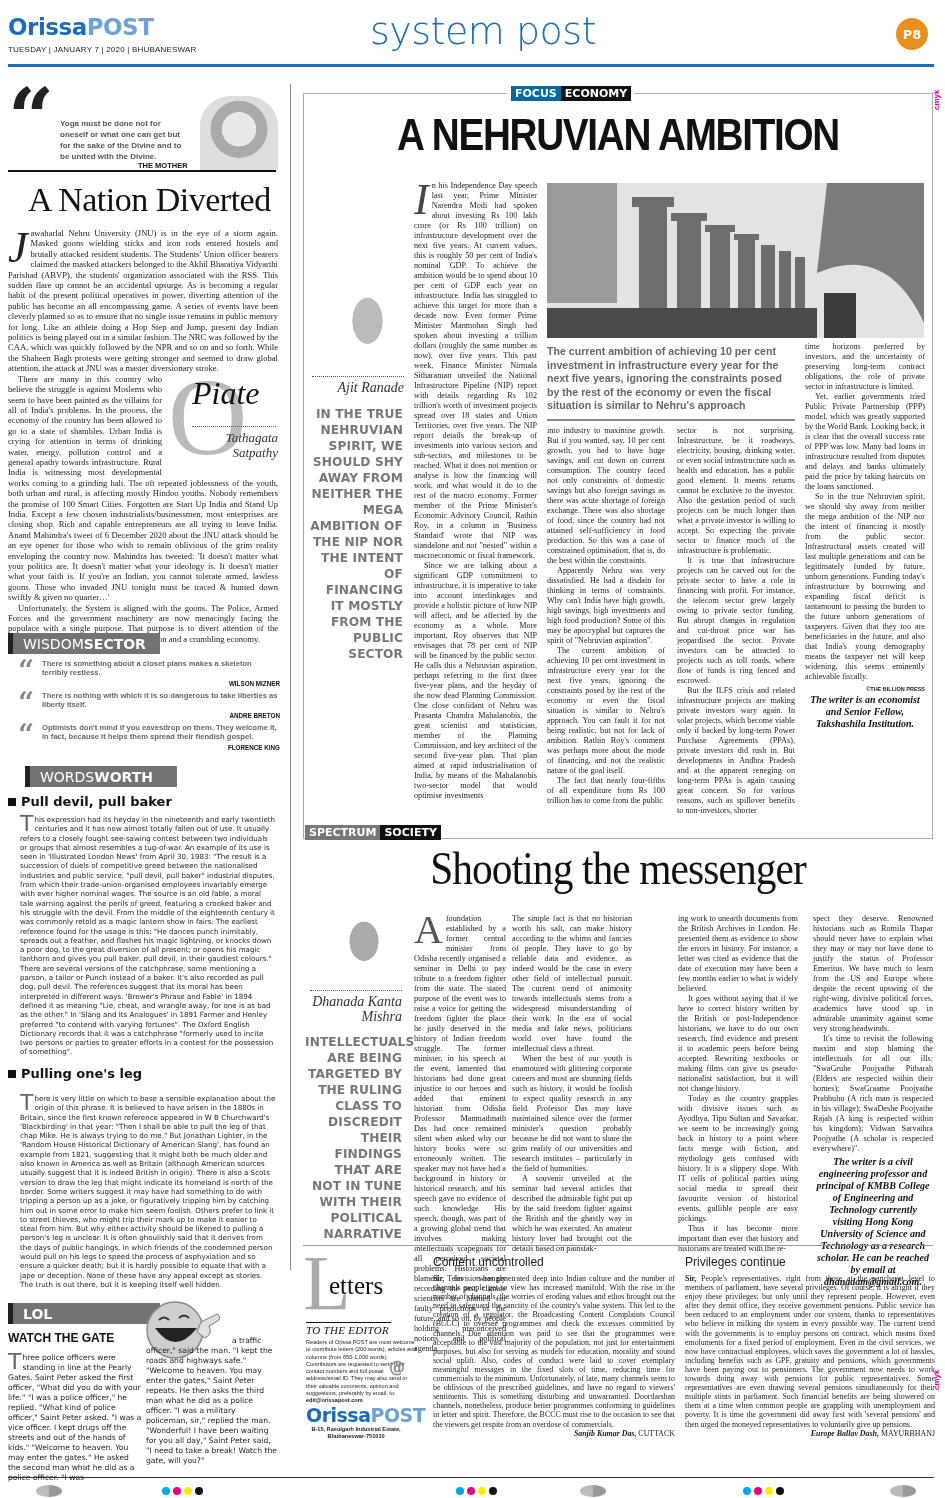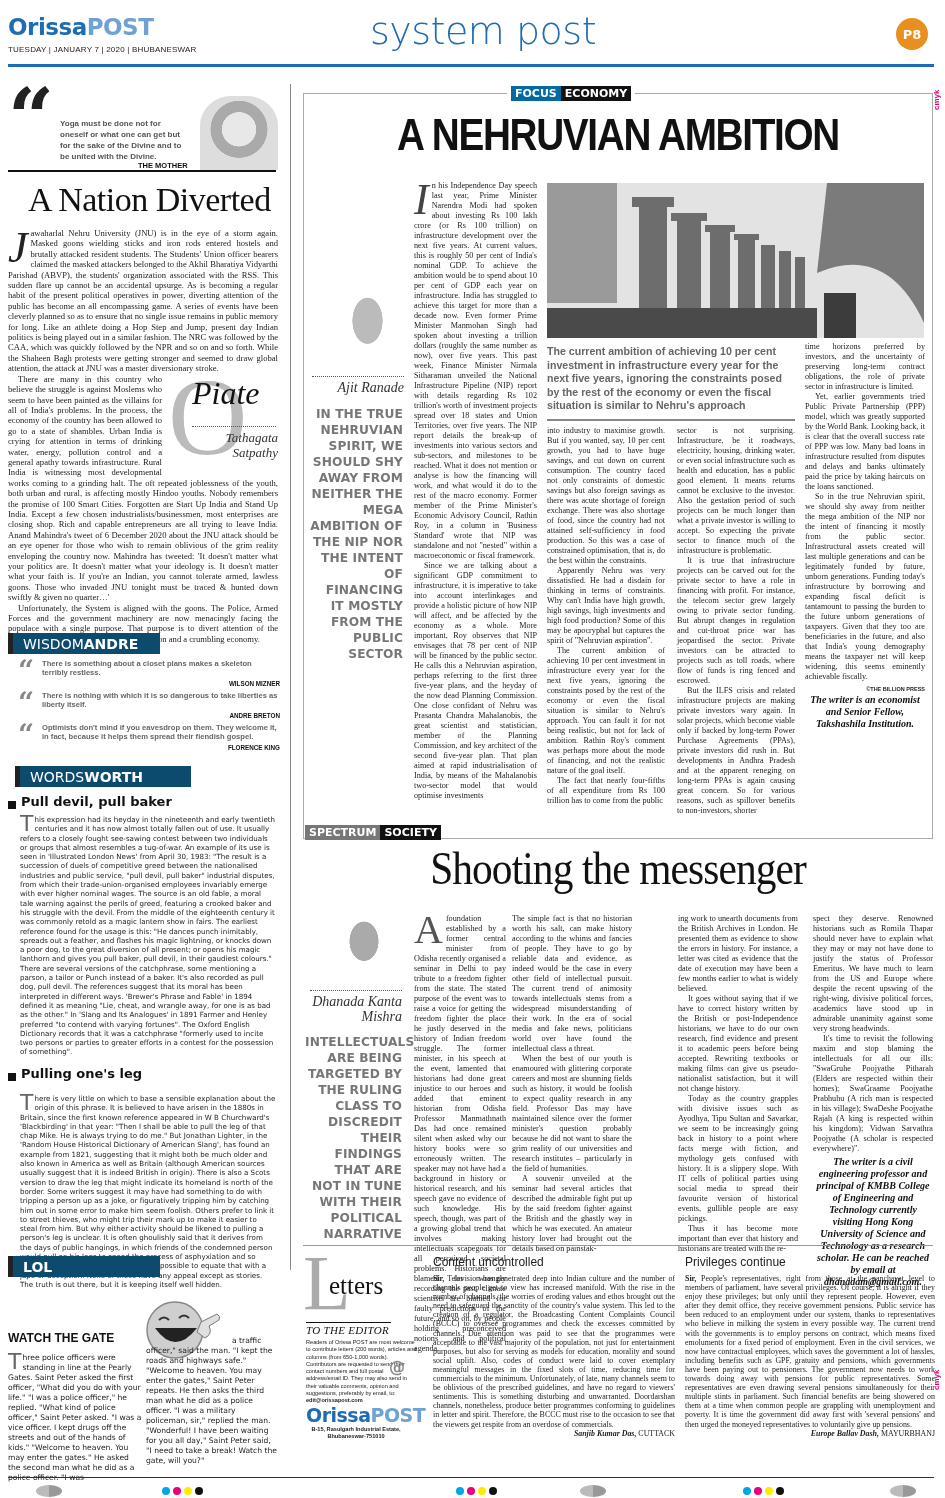--- a/index.html
+++ b/index.html
@@ -14,23 +14,23 @@
 
 #masthead{left:0;top:0;width:945px;height:70px}
 .logo{font-family:"DejaVu Sans",sans-serif;font-weight:bold;font-size:23px;letter-spacing:-0.5px}
 .logo .a{color:#1e6db4}.logo .b{color:#6fa1d3}
 .dateline{font-family:"Liberation Sans",sans-serif;font-size:8px;color:#222;letter-spacing:0.2px}
 .section-title{font-family:"DejaVu Sans",sans-serif;font-weight:200;font-size:38px;color:#1e6db4;letter-spacing:-0.5px}
 .page-badge{width:32px;height:32px;border-radius:50%;background:#e8901f;color:#fff;font-family:"DejaVu Sans",sans-serif;font-weight:bold;font-size:13px;display:flex;align-items:center;justify-content:center}
 .rule-blue{height:3px;background:#1e6db4}
 .vrule{width:1px;background:#888}
 .quote-mark{font-family:"DejaVu Serif",serif;font-weight:bold;font-size:80px;line-height:60px;color:#222}
-.label-bar{background:#0c4a6e;color:#fff;font-family:"DejaVu Sans",sans-serif;font-size:14px;padding:1px 8px 1px 10px;border-left:5px solid #222;height:21px;display:flex;align-items:center}
+.label-bar{background:#737373;color:#fff;font-family:"DejaVu Sans",sans-serif;font-size:14px;padding:1px 8px 1px 10px;border-left:5px solid #222;height:21px;display:flex;align-items:center}
 .label-bar b{font-weight:bold}
-.ww-head{font-family:"DejaVu Sans",sans-serif;font-weight:bold;font-size:13px;color:#111;display:flex;align-items:flex-end;gap:5px}
+.ww-head{font-family:"DejaVu Sans",sans-serif;font-weight:bold;font-size:13px;color:#111;display:flex;align-items:center;gap:5px}
 .ww-head .sq{width:8px;height:8px;background:#111;display:inline-block}
 .kicker{display:flex;font-family:"DejaVu Sans",sans-serif;font-weight:bold;font-size:11px;color:#fff}
 .kicker span{padding:1px 4px}
 .pull-quote{font-family:"DejaVu Sans",sans-serif;font-weight:bold;color:#777;font-size:12.2px;line-height:16px;text-align:right;letter-spacing:0.1px}
 .byline{font-family:"Liberation Serif",serif;font-style:italic;font-size:14px;color:#333;text-align:right}
 .dropcap{float:left;font-family:"Liberation Serif",serif;font-size:42px;line-height:34px;margin:0 3px 0 0;color:#555}
 .photo-ph{background:linear-gradient(180deg,#e8e8e8,#cfcfcf 50%,#9e9e9e)}
 .credit{font-family:"Liberation Serif",serif;font-style:italic;font-weight:bold;font-size:10px;line-height:12px;text-align:center;color:#111}
 .color-dots{display:flex;gap:3px}
 .color-dots span{width:8px;height:8px;border-radius:50%;display:inline-block}
@@ -67,60 +67,60 @@
     <div class="abs serif" style="left:24px;top:12px;font-size:32px;font-style:italic;color:#111">Piate</div>
     <div class="abs" style="left:24px;top:50px;width:84px;border-top:1px dotted #555"></div>
     <div class="abs byline" style="right:0;top:54px;font-size:13px;line-height:15px"><span>Tathagata</span><br><span>Satpathy</span></div>
   </div>
   <p>There are many in this country who believe the struggle is against Moslems who seem to have been painted as the villains for all of India's problems. In the process, the economy of the country has been allowed to go to a state of shambles. Urban India is crying for attention in terms of drinking water, energy, pollution control and a general apathy towards infrastructure. Rural India is witnessing most developmental works coming to a grinding halt. The oft repeated joblessness of the youth, both urban and rural, is affecting mostly Hindoo youths. Nobody remembers the promise of 100 Smart Cities. Forgotten are Start Up India and Stand Up India. Except a few chosen industrialists/businessmen, most enterprises are closing shop. Rich and capable entrepreneurs are all trying to leave India. Anand Mahindra's tweet of 6 December 2020 about the JNU attack should be an eye opener for those who wish to remain oblivious of the grim reality enveloping the country now. Mahindra has tweeted: 'It doesn't matter what your politics are. It doesn't matter what your ideology is. It doesn't matter what your faith is. If you're an Indian, you cannot tolerate armed, lawless goons. Those who invaded JNU tonight must be traced &amp; hunted down swiftly &amp; given no quarter…'</p>
   <p>Unfortunately, the System is aligned with the goons. The Police, Armed Forces and the government machinery are now menacingly facing the populace with a single purpose. That purpose is to divert attention of the nation from real issues of poverty, deprivation and a crumbling economy.</p>
 </div>
 
 <div class="abs label-bar" style="left:8px;top:633px;width:152px">
   <span>WISDOM </span>
-    <b>ANDRE</b>
+    <b>SECTOR</b>
 </div>
 <div class="abs" style="left:18px;top:660px;width:262px">
   <div style="position:relative;height:32px">
     <span class="abs" style="left:0;top:-6px;font-family:'DejaVu Serif',serif;font-weight:bold;font-size:28px;color:#888">“</span>
     <div class="abs sans" style="left:24px;top:0;width:236px;font-size:7.6px;line-height:8.5px;font-weight:bold;color:#666">There is something about a closet plans makes a skeleton terribly restless.</div>
     <div class="abs sans" style="right:0;top:20px;font-size:6.3px;font-weight:bold;color:#111">WILSON MIZNER</div>
   </div>
   <div style="position:relative;height:32px">
     <span class="abs" style="left:0;top:-6px;font-family:'DejaVu Serif',serif;font-weight:bold;font-size:28px;color:#888">“</span>
     <div class="abs sans" style="left:24px;top:0;width:236px;font-size:7.6px;line-height:8.5px;font-weight:bold;color:#666">There is nothing with which it is so dangerous to take liberties as liberty itself.</div>
     <div class="abs sans" style="right:0;top:20px;font-size:6.3px;font-weight:bold;color:#111">ANDRE BRETON</div>
   </div>
   <div style="position:relative;height:32px">
     <span class="abs" style="left:0;top:-6px;font-family:'DejaVu Serif',serif;font-weight:bold;font-size:28px;color:#888">“</span>
     <div class="abs sans" style="left:24px;top:0;width:236px;font-size:7.6px;line-height:8.5px;font-weight:bold;color:#666">Optimists don't mind if you eavesdrop on them. They welcome it, in fact, because it helps them spread their fiendish gospel.</div>
     <div class="abs sans" style="right:0;top:20px;font-size:6.3px;font-weight:bold;color:#111">FLORENCE KING</div>
   </div>
 </div>
 
-<div class="abs label-bar" style="left:15px;top:766px;width:176px">
+<div class="abs label-bar" style="left:25px;top:766px;width:152px">
   <span>WORDS</span>
     <b>WORTH</b>
 </div>
 <div class="abs ww-head" style="left:8px;top:794px">
   <span class="sq"></span>
     <span>Pull devil, pull baker</span>
 </div>
 <div class="abs sans-text" style="left:20px;top:815px;width:256px;text-align:left">
   <span class="dropcap" style="font-family:'DejaVu Sans',sans-serif;font-size:22px;line-height:18px;color:#666;margin-right:1px">T</span><span>his expression had its heyday in the nineteenth and early twentieth centuries and it has now almost totally fallen out of use. It usually refers to a closely fought see-sawing contest between two individuals or groups that almost resembles a tug-of-war. An example of its use is seen in 'Illustrated London News' from April 30, 1983: "The result is a succession of duels of competitive greed between the nationalised industries and public service, "pull devil, pull baker" industrial disputes, from which their trade-union-organised employees invariably emerge with ever higher nominal wages. The source is an old fable, a moral tale warning against the perils of greed, featuring a crooked baker and his struggle with the devil. From the middle of the eighteenth century it was commonly retold as a magic lantern show in fairs. The earliest reference found for the usage is this: "He dances punch inimitably, spreads out a feather, and flashes his magic lightning, or knocks down a poor dog, to the great diversion of all present; or opens his magic lanthorn and gives you pull baker, pull devil, in their gaudiest colours." There are several versions of the catchphrase, some mentioning a parson, a tailor or Punch instead of a baker. It's also recorded as pull dog, pull devil. The references suggest that its moral has been interpreted in different ways. 'Brewer's Phrase and Fable' in 1894 defined it as meaning "Lie, cheat, and wrangle away, for one is as bad as the other." In 'Slang and Its Analogues' in 1891 Farmer and Henley preferred "to contend with varying fortunes". The Oxford English Dictionary records that it was a catchphrase "formerly used to incite two persons or parties to greater efforts in a contest for the possession of something".</span>
 </div>
 <div class="abs ww-head" style="left:8px;top:1066px">
   <span class="sq"></span>
     <span>Pulling one's leg</span>
 </div>
 <div class="abs sans-text" style="left:20px;top:1094px;width:256px">
   <span class="dropcap" style="font-family:'DejaVu Sans',sans-serif;font-size:22px;line-height:18px;color:#666;margin-right:1px">T</span><span>here is very little on which to base a sensible explanation about the origin of this phrase. It is believed to have arisen in the 1880s in Britain, since the first known reference appeared in W B Churchward's 'Blackbirding' in that year: "Then I shall be able to pull the leg of that chap Mike. He is always trying to do me." But Jonathan Lighter, in the 'Random House Historical Dictionary of American Slang', has found an example from 1821, suggesting that it might both be much older and also known in America as well as Britain (although American sources usually suggest that it is indeed British in origin). There is also a Scots version to draw the leg that might indicate its homeland is north of the border. Some writers suggest it may have had something to do with tripping a person up as a joke, or figuratively tripping him by catching him out in some error to make him seem foolish. Others prefer to link it to street thieves, who might trip their mark up to make it easier to steal from him. But why either activity should be likened to pulling a person's leg is unclear. It is often ghoulishly said that it derives from the days of public hangings, in which friends of the condemned person would pull on his legs to speed the process of asphyxiation and so ensure a quicker death; but it is hardly possible to equate that with a jape or deception. None of these have any appeal except as stories. The truth is out there, but it is keeping itself well hidden.</span>
 </div>
 
-<div class="abs label-bar" style="left:8px;top:1256px;width:152px;font-weight:bold">
+<div class="abs label-bar" style="left:8px;top:1303px;width:152px;font-weight:bold">
     <b>LOL</b>
   </div>
 <div class="abs" style="left:145px;top:1298px;width:80px;height:62px">
   <svg width="80" height="62" viewBox="0 0 80 62">
     <circle cx="30" cy="32" r="28" fill="#cfcfcf" stroke="#888" stroke-width="1.5"></circle>
     <path d="M14 22 q5-5 10 0 M34 20 q5-5 10 0" stroke="#333" stroke-width="2" fill="none"></path>
     <path d="M10 30 q20 28 42 0 z" fill="#222"></path>
     <path d="M56 24 l16-8 q4 2 2 6 l-10 6 q4 8-4 12 l-8-6z" fill="#e0e0e0" stroke="#777" stroke-width="1"></path>
   </svg>
 </div>

